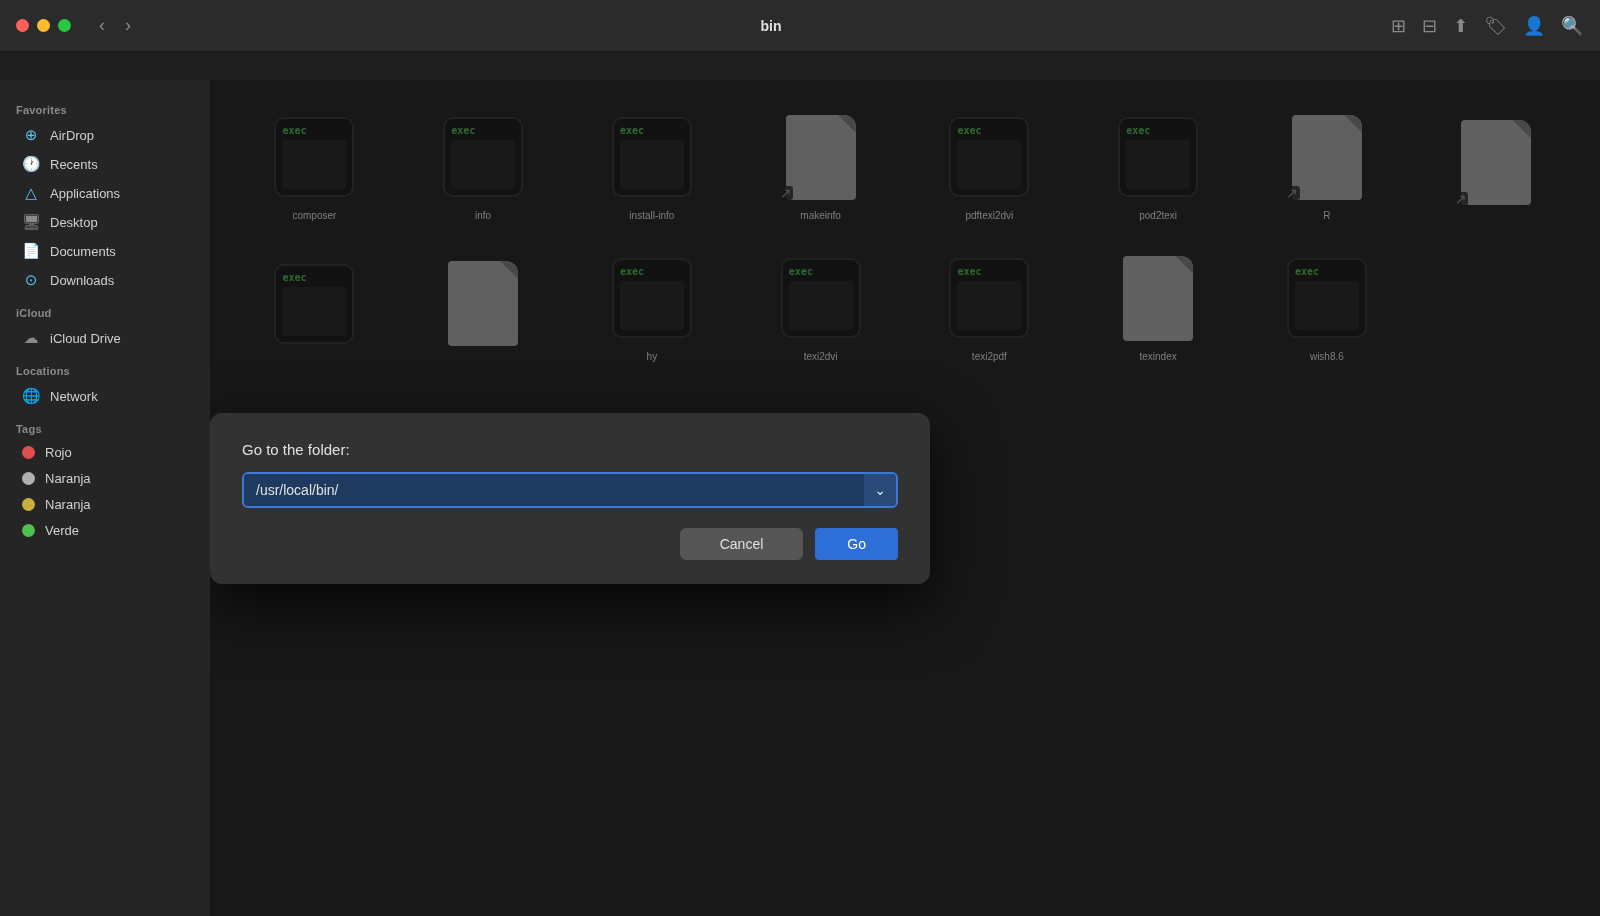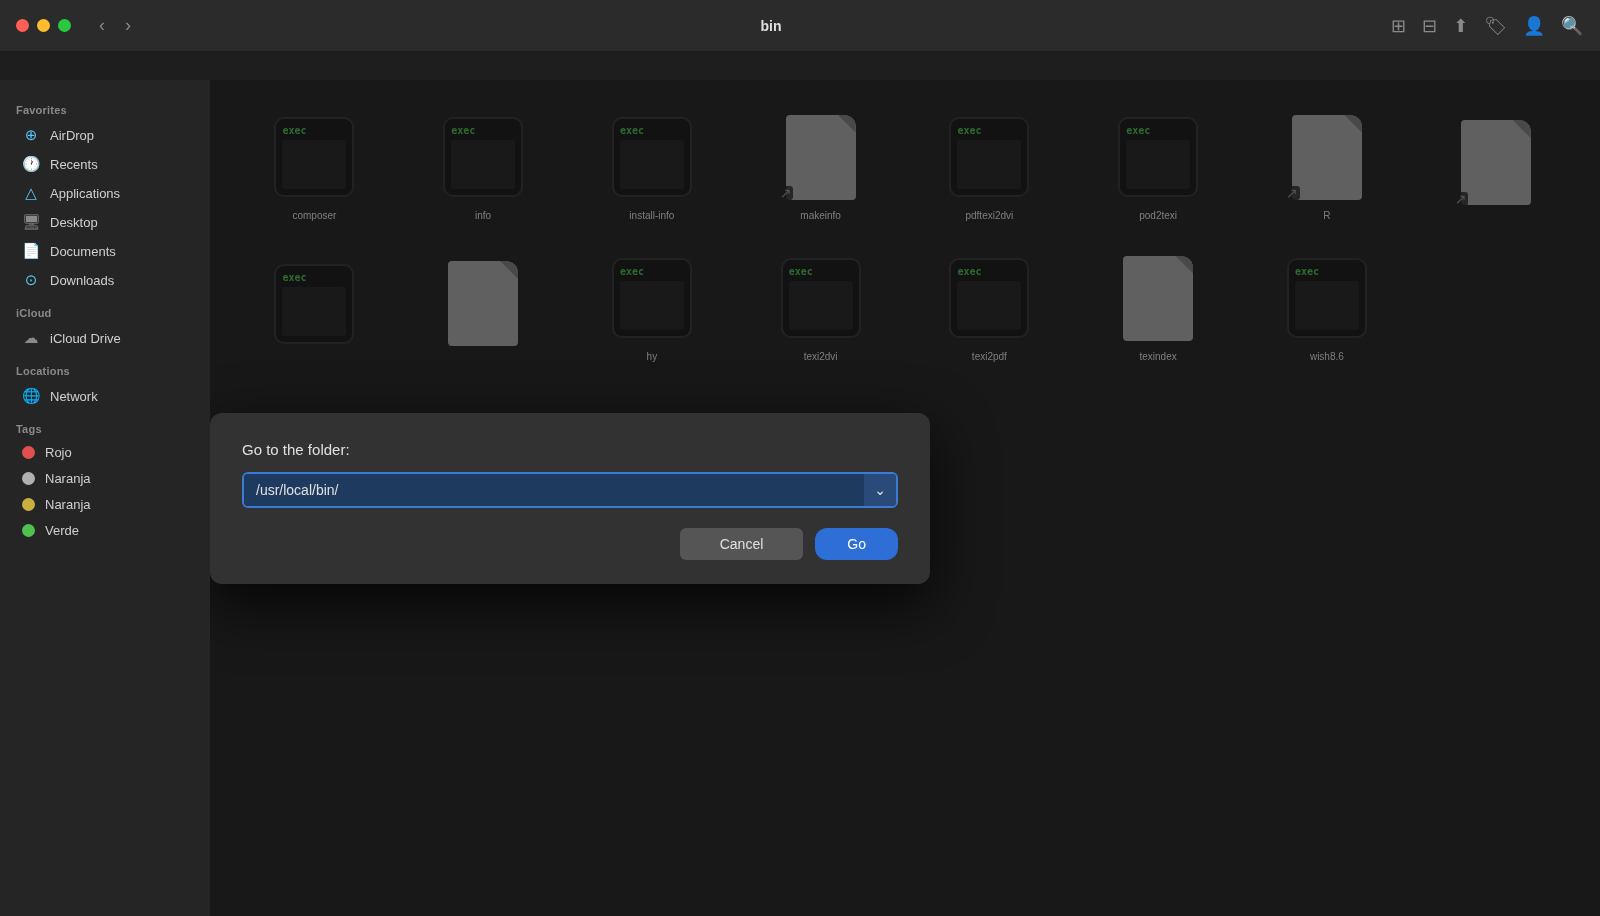--- a/index.html
+++ b/index.html
@@ -291,21 +291,21 @@
       border-radius: 6px;
       color: #e0e0e0;
       font-size: 14px;
       padding: 8px 40px;
       cursor: pointer;
     }
 
     .btn-go {
       background: #2d6fd6;
       border: none;
-      border-radius: 12px;
+      border-radius: 4px;
       color: #fff;
       font-size: 14px;
       font-weight: 500;
       padding: 8px 32px;
       cursor: pointer;
     }
 
     
     .alias-arrow {
       position: absolute;

